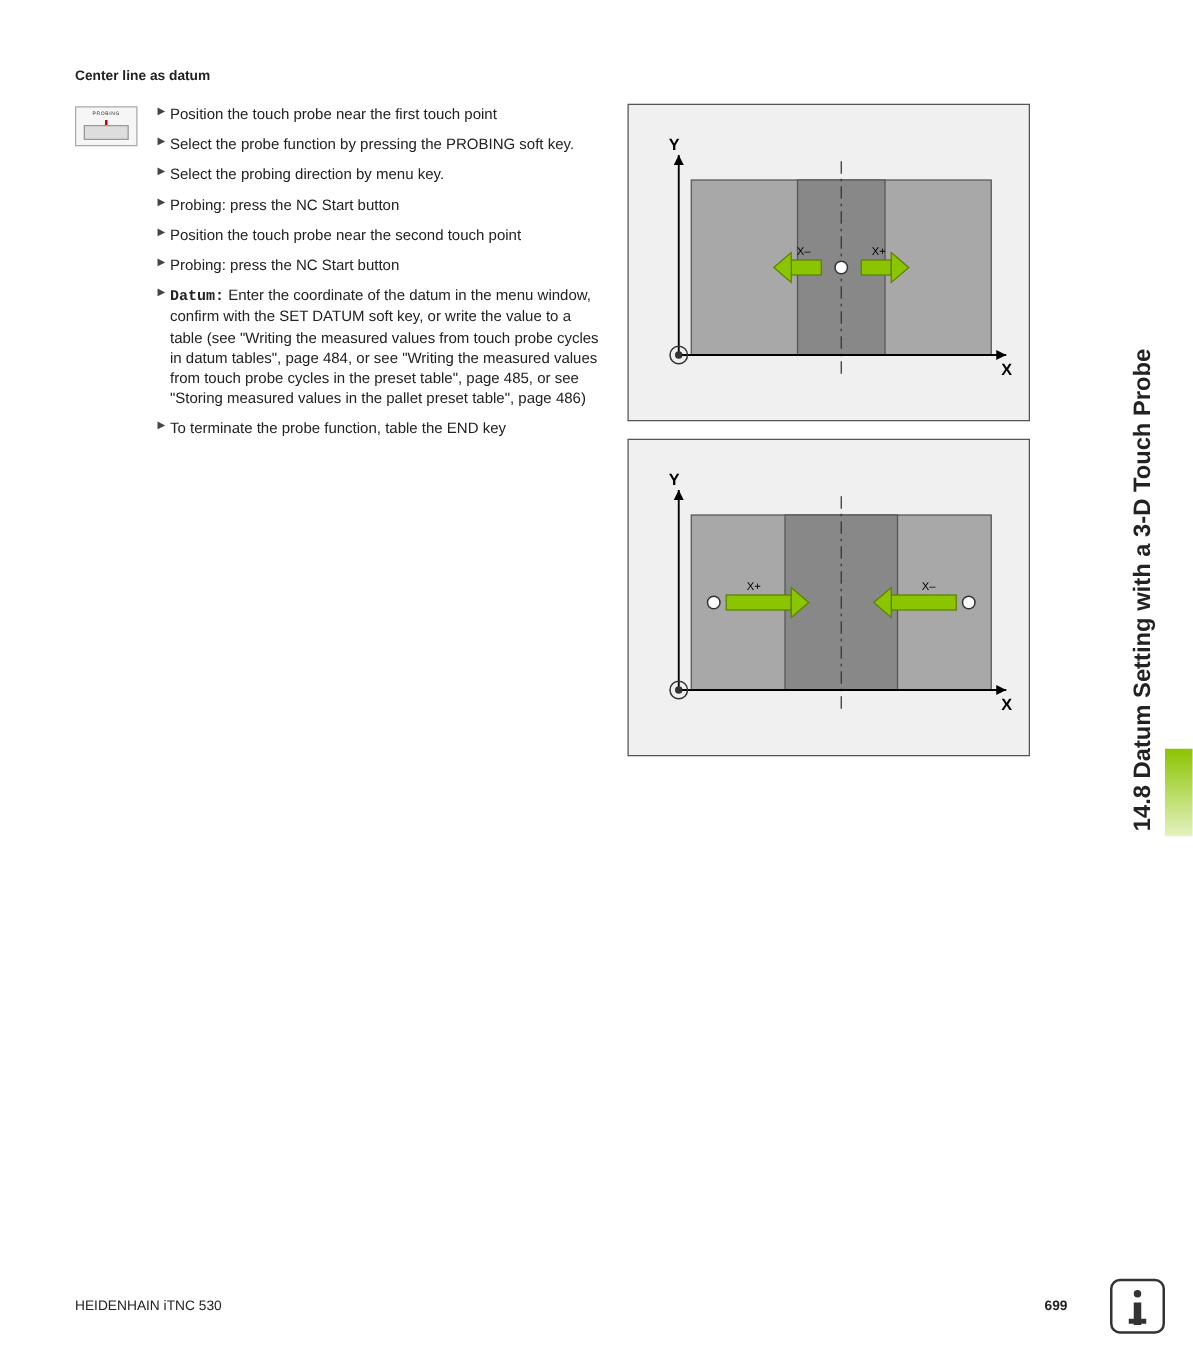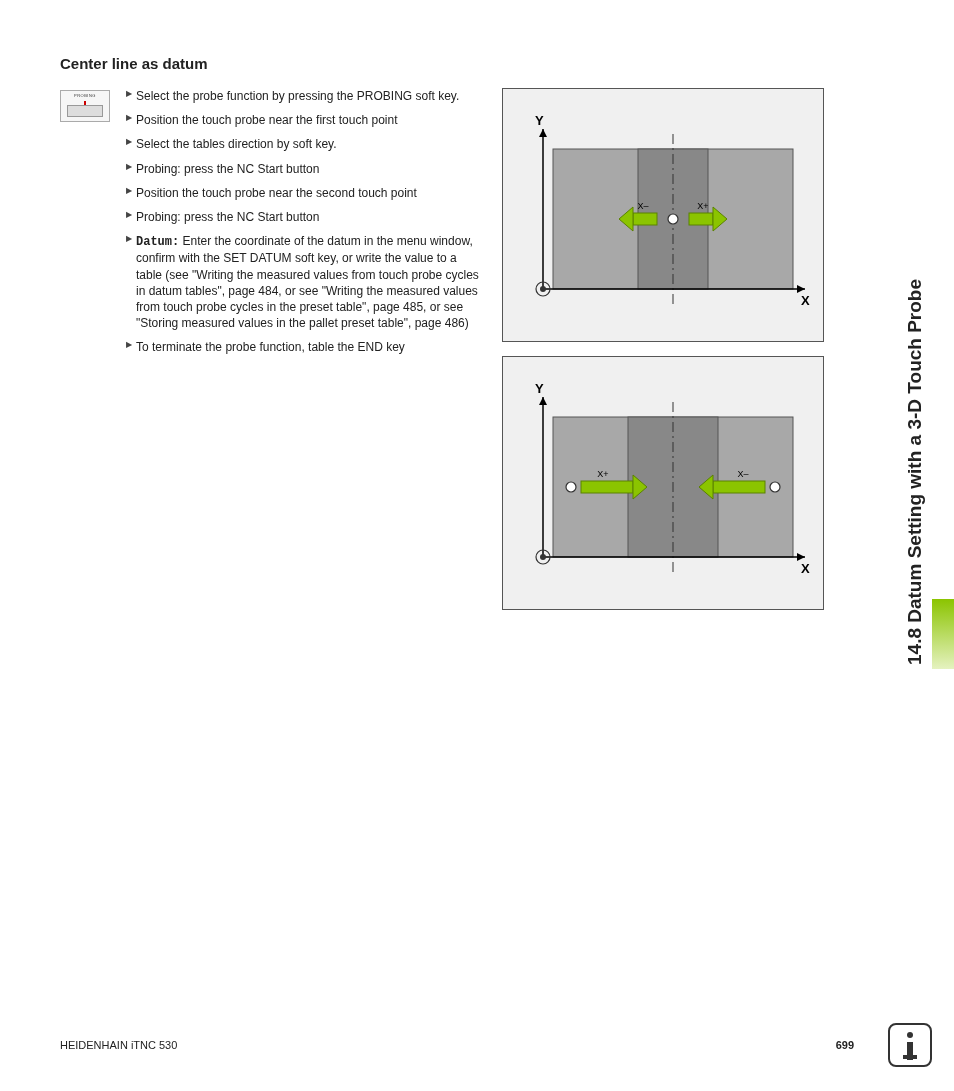--- a/index.html
+++ b/index.html
@@ -14,21 +14,21 @@
     background: #fff;
   }
   .page {
     position: relative;
     width: 100%;
     height: 100%;
     box-sizing: border-box;
     padding: 55px 60px 40px 60px;
   }
   h2.section-title {
-    font-size: 15px;
+    font-size: 11px;
     font-weight: bold;
     margin: 0 0 16px 0;
   }
   .content-row {
     display: flex;
     align-items: flex-start;
     gap: 16px;
   }
   .probing-icon {
     width: 48px;
@@ -179,23 +179,23 @@
   <div class="content-row">
 
     <div class="probing-icon">
       <div class="label">PROBING</div>
       <div class="probe"></div>
       <div class="part"></div>
     </div>
 
     <div class="instructions">
       <ul>
+        <li>Position the touch probe near the first touch point</li>
         <li>Select the probe function by pressing the PROBING soft key.</li>
-        <li>Position the touch probe near the first touch point</li>
-        <li>Select the tables direction by soft key.</li>
+        <li>Select the probing direction by menu key.</li>
         <li>Probing: press the NC Start button</li>
         <li>Position the touch probe near the second touch point</li>
         <li>Probing: press the NC Start button</li>
         <li>
           <span class="datum-label">Datum:</span><span> Enter the coordinate of the datum in the menu window, confirm with the SET DATUM soft key, or write the value to a table (see "Writing the measured values from touch probe cycles in datum tables", page 484, or see "Writing the measured values from touch probe cycles in the preset table", page 485, or see "Storing measured values in the pallet preset table", page 486)</span>
         </li>
         <li>To terminate the probe function, table the END key</li>
       </ul>
     </div>
 

